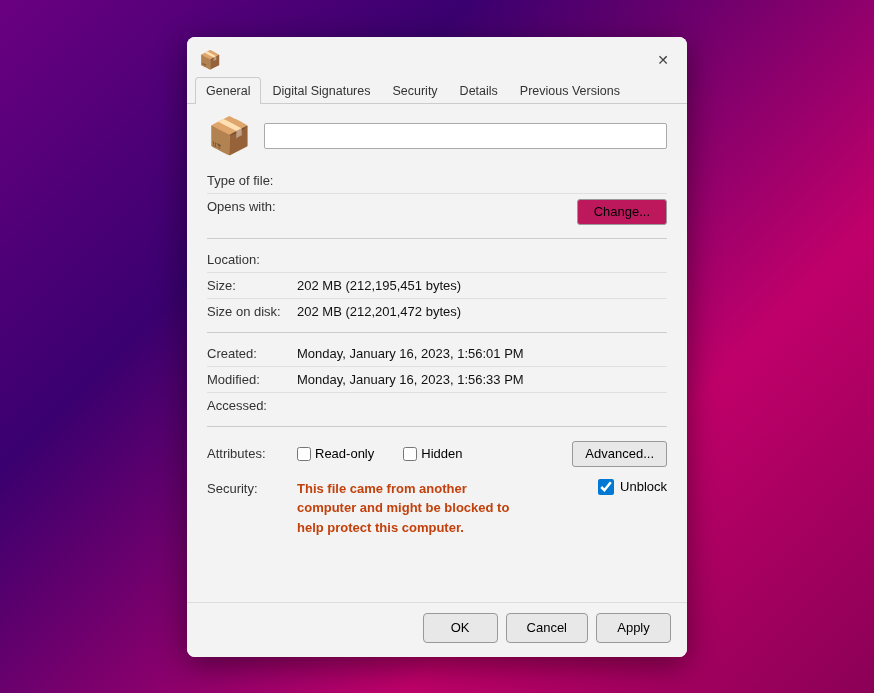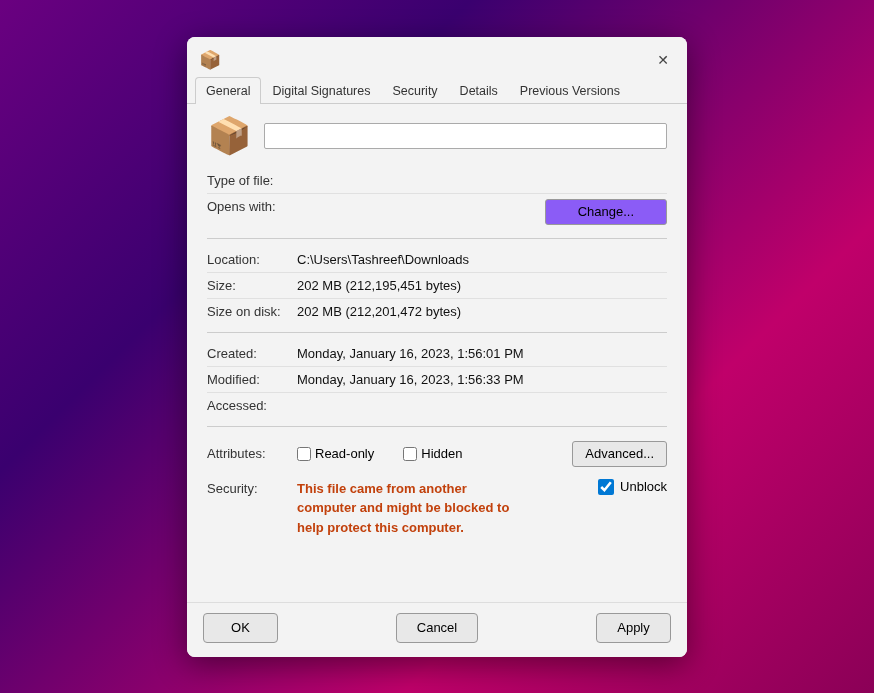--- a/index.html
+++ b/index.html
@@ -134,23 +134,23 @@
     }
 
     .info-value {
       color: #111;
       font-size: 13px;
       flex: 1;
     }
 
     .change-btn {
       border: 1px solid #999;
-      background: #8b5cf6;
+      background: #be185d;
       border-radius: 3px;
-      padding: 3px 32px;
+      padding: 3px 16px;
       cursor: pointer;
       font-size: 13px;
       height: 26px;
     }
 
     .section-divider {
       border: none;
       border-top: 1px solid #ccc;
       margin: 8px 0;
     }
@@ -234,21 +234,21 @@
 
     .unblock-checkbox {
       width: 16px;
       height: 16px;
       accent-color: #0078d4;
       cursor: pointer;
     }
 
     .dialog-footer {
       display: flex;
-      justify-content: space-between;
+      justify-content: flex-end;
       gap: 8px;
       padding: 10px 16px 14px 16px;
       background: #f3f3f3;
       border-top: 1px solid #ddd;
     }
 
     .footer-btn {
       border: 1px solid #999;
       background: #e8e8e8;
       border-radius: 4px;
@@ -304,21 +304,20 @@
         <span class="info-value"></span>
         <button class="change-btn">Change...</button>
       </div>
     </div>
 
     <hr class="section-divider">
 
     <div class="info-section">
       <div class="info-row">
         <span class="info-label">Location:</span>
-        <span class="info-value">C:\Users\Tashreef\Downloads</span>
       </div>
       <div class="info-row">
         <span class="info-label">Size:</span>
         <span class="info-value">202 MB (212,195,451 bytes)</span>
       </div>
       <div class="info-row">
         <span class="info-label">Size on disk:</span>
         <span class="info-value">202 MB (212,201,472 bytes)</span>
       </div>
     </div>

